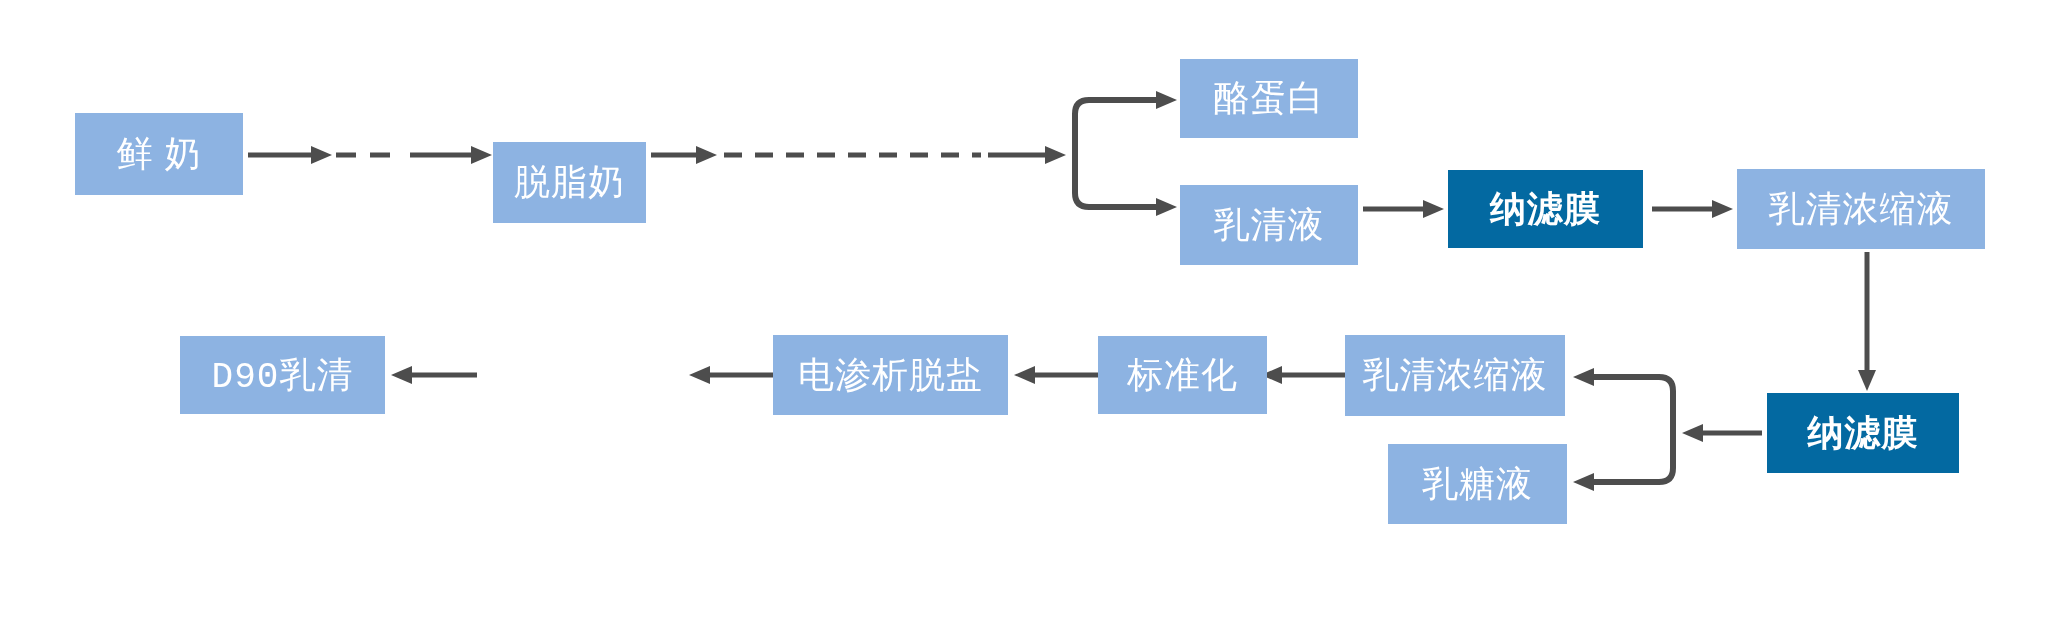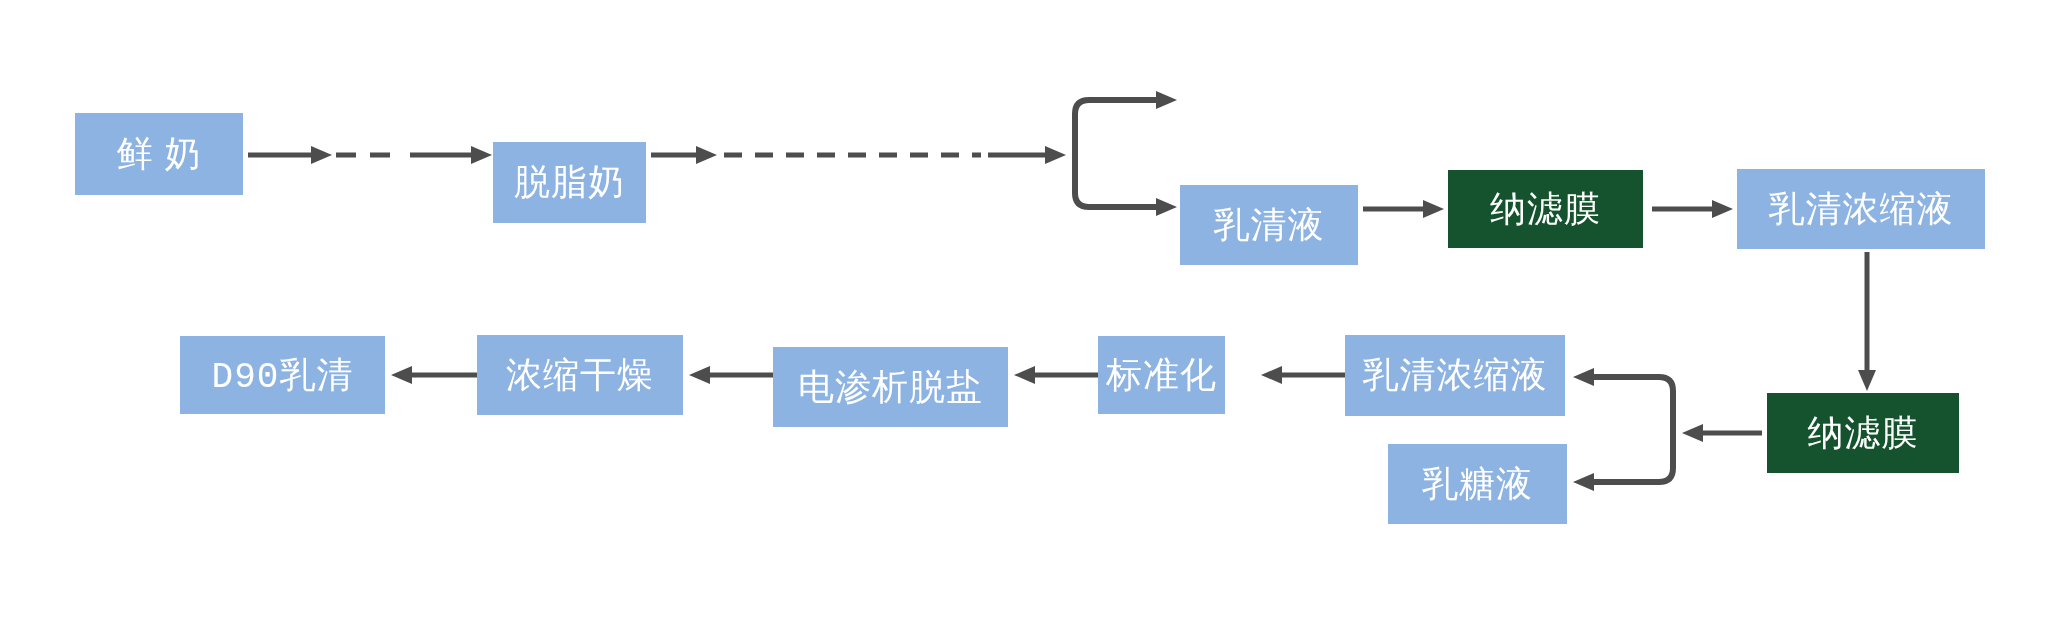--- a/index.html
+++ b/index.html
@@ -14,33 +14,33 @@
   .node{
     position:absolute;
     display:flex;align-items:center;justify-content:center;
     color:#ffffff;
     font-size:36px;
     letter-spacing:1px;
     white-space:nowrap;
     box-sizing:border-box;
   }
   .light{background:#8DB3E2;}
-  .dark{background:#14532d;}
+  .dark{background:#0369a1;font-weight:bold;}
 
   .n-fresh-milk        {left:75px;  top:113px; width:168px; height:82px;text-align:right;}
   .n-skim-milk         {left:493px; top:114px; width:153px; height:81px;margin-top:28px;}
   .n-casein            {left:1180px;top:59px;  width:178px; height:79px;}
   .n-whey-liquid       {left:1180px;top:185px; width:178px; height:80px;}
   .n-nf1               {left:1448px;top:170px; width:195px; height:78px;}
   .n-whey-conc1        {left:1737px;top:169px; width:248px; height:80px;}
   .n-nf2               {left:1767px;top:393px; width:192px; height:80px;}
   .n-whey-conc2        {left:1345px;top:335px; width:220px; height:81px;}
   .n-lactose           {left:1388px;top:444px; width:179px; height:80px;}
-  .n-standardization   {left:1098px;top:336px; width:127px; height:78px;}
-  .n-electrodialysis   {left:773px; top:347px; width:235px; height:80px;}
+  .n-standardization   {left:1098px;top:336px; width:169px; height:78px;}
+  .n-electrodialysis   {left:773px; top:335px; width:235px; height:80px;}
   .n-concentrate-dry   {left:477px; top:335px; width:206px; height:80px;}
   .n-d90               {left:180px; top:336px; width:205px; height:78px;font-family:Liberation Mono, monospace;}
 
   .cline{stroke:#4D4D4D;stroke-width:5;fill:none;}
   .cbracket{stroke:#4D4D4D;stroke-width:6;fill:none;stroke-linecap:round;}
   .chead{fill:#4D4D4D;stroke:none;}
   .cdash1{stroke:#4D4D4D;stroke-width:5;fill:none;stroke-dasharray:20 14;}
   .cdash2{stroke:#4D4D4D;stroke-width:5;fill:none;stroke-dasharray:18 13;}
 </style>
 </head>
@@ -114,24 +114,24 @@
     </g>
 
     <g>
       <line class="cline" x1="477" y1="375" x2="410" y2="375"></line>
       <polygon class="chead" points="391,375 412,366 412,384"></polygon>
     </g>
   </svg>
 
   <div class="node light n-fresh-milk">鲜 奶</div>
   <div class="node light n-skim-milk">脱脂奶</div>
+  <div class="node light n-casein">酪蛋白</div>
   <div class="node light n-whey-liquid">乳清液</div>
   <div class="node dark  n-nf1">纳滤膜</div>
   <div class="node light n-whey-conc1">乳清浓缩液</div>
   <div class="node dark  n-nf2">纳滤膜</div>
   <div class="node light n-whey-conc2">乳清浓缩液</div>
   <div class="node light n-lactose">乳糖液</div>
   <div class="node light n-standardization">标准化</div>
   <div class="node light n-electrodialysis">电渗析脱盐</div>
-  <div class="node light n-concentrate-dry">浓缩干燥</div>
   <div class="node light n-d90">D90乳清</div>
 
 </div>
 
 </body></html>

